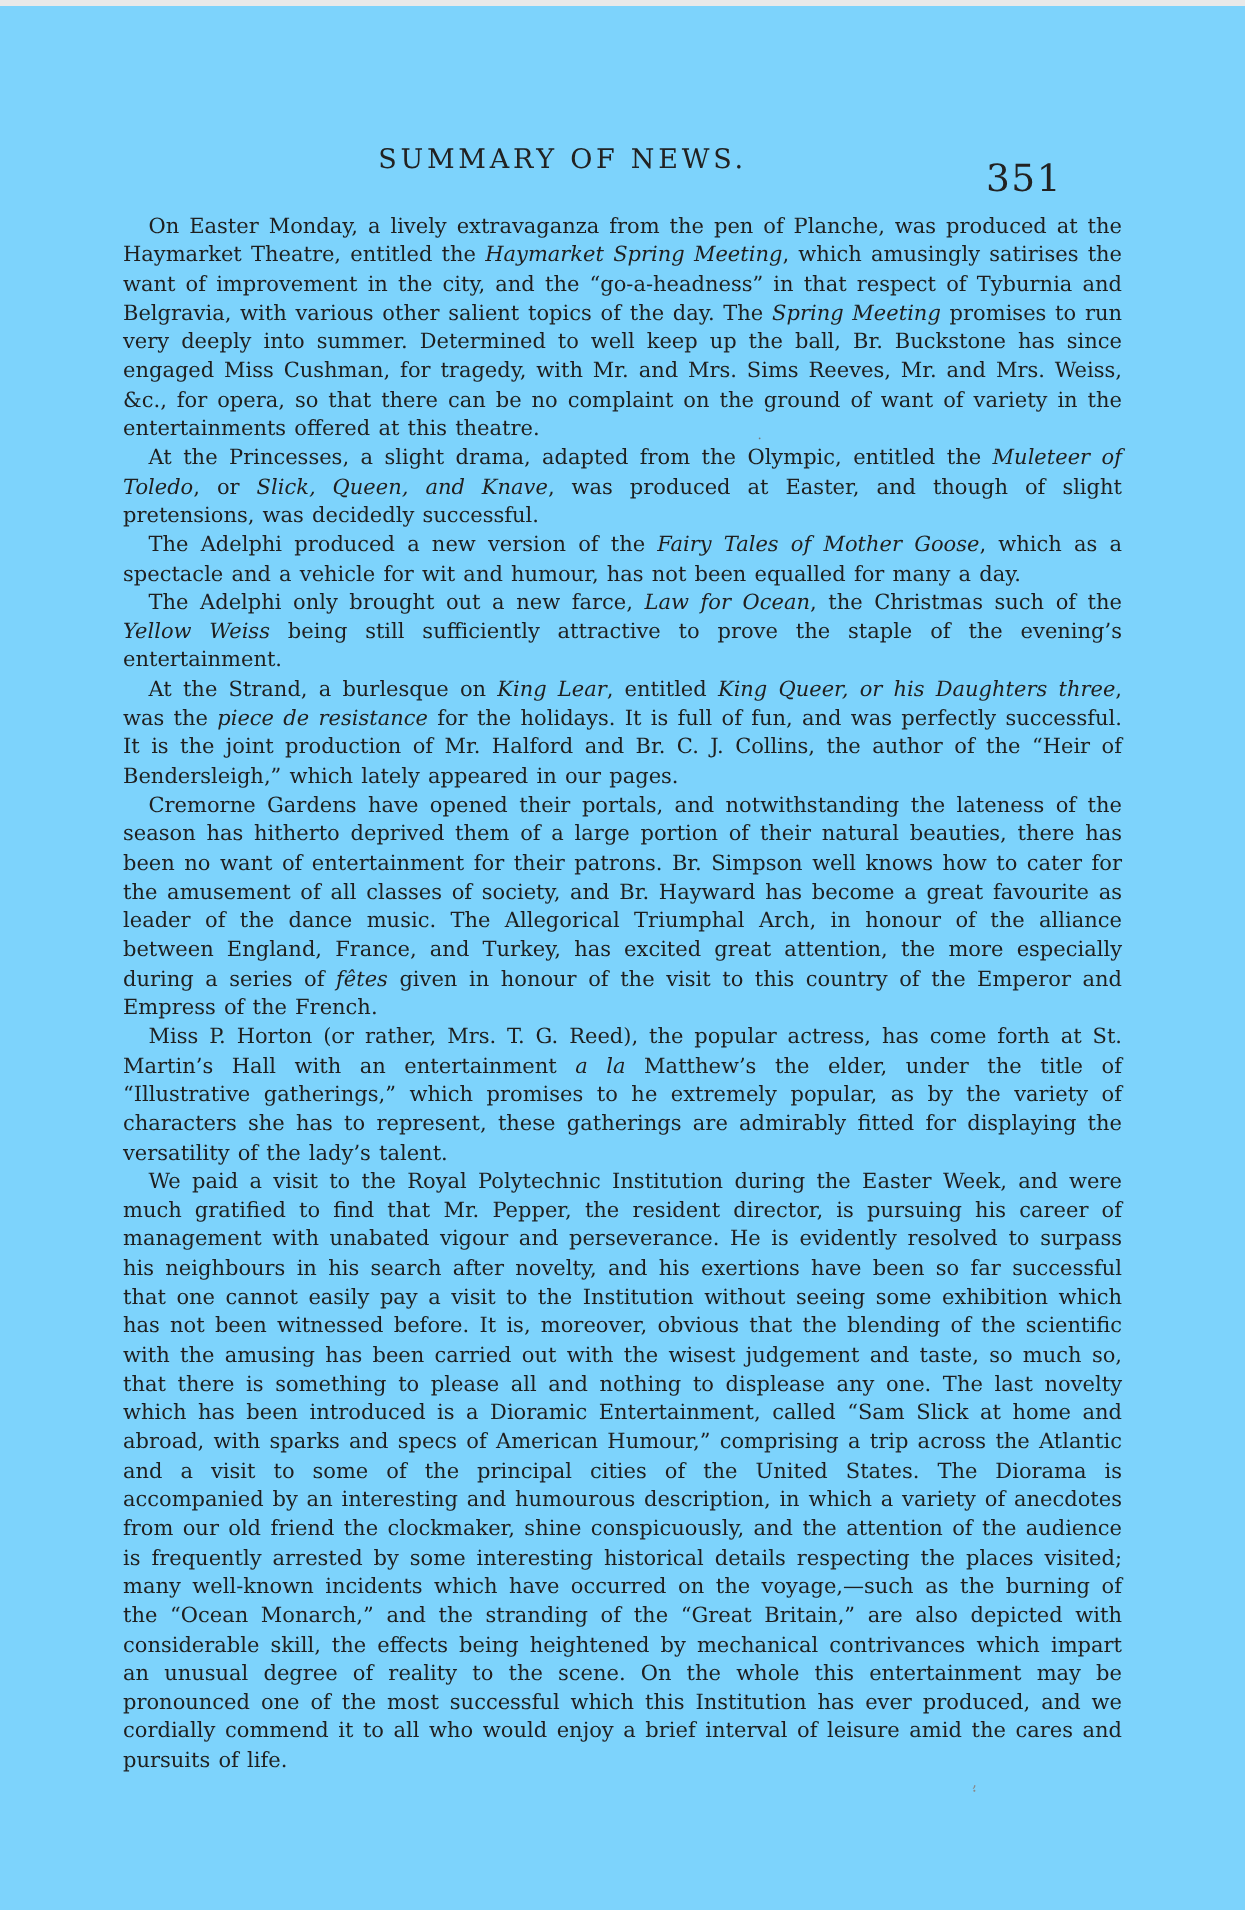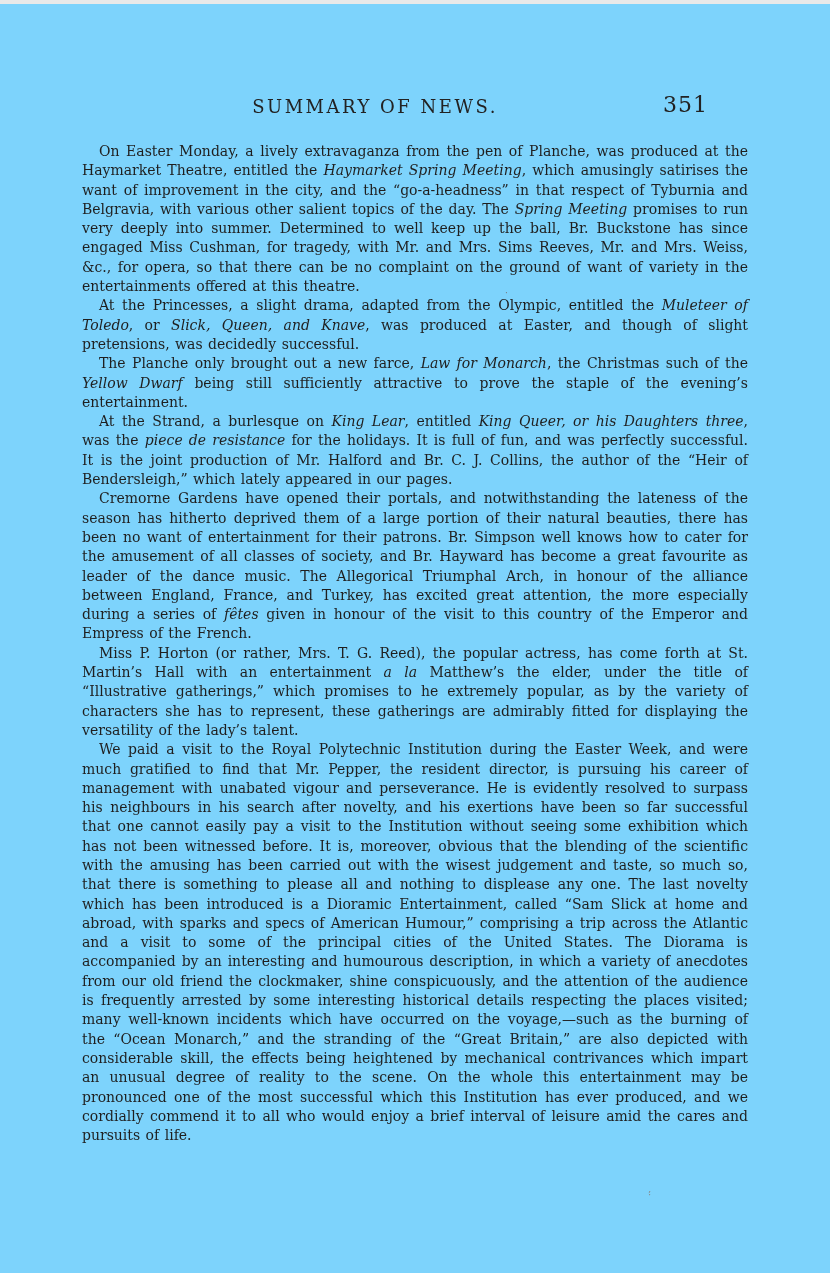--- a/index.html
+++ b/index.html
@@ -33,22 +33,22 @@
     top: 4px;
     text-align: center;
     font-size: 18px;
     letter-spacing: 2.5px;
     font-weight: normal;
     color: #222;
   }
   .page-number {
     position: absolute;
     right: 40px;
-    top: 0;
-    font-size: 22px;
+    top: 12px;
+    font-size: 25px;
     letter-spacing: 1px;
     color: #222;
   }
   .article p {
     font-size: 14px;
     line-height: 19.3px;
     text-align: justify;
     text-indent: 17px;
     word-spacing: 1px;
   }
@@ -78,21 +78,22 @@
 
 <div class="page">
   <div class="content">
     <div class="running-head">
       <div class="head-title">SUMMARY OF NEWS.</div>
       <div class="page-number">351</div>
     </div>
     <div class="article">
         <p><span>On Easter Monday, a lively extravaganza from the pen of Planche, was produced at the Haymarket Theatre, entitled the </span><em>Haymarket Spring Meeting</em><span>, which amusingly satirises the want of improvement in the city, and the “go-a-headness” in that respect of Tyburnia and Belgravia, with various other salient topics of the day.  The </span><em>Spring Meeting</em><span> promises to run very deeply into summer.  Determined to well keep up the ball, Br. Buckstone has since engaged Miss Cushman, for tragedy, with Mr. and Mrs. Sims Reeves, Mr. and Mrs. Weiss, &amp;c., for opera, so that there can be no complaint on the ground of want of variety in the entertainments offered at this theatre.</span></p>
         <p><span>At the Princesses, a slight drama, adapted from the Olympic, entitled the </span><em>Muleteer of Toledo</em><span>, or </span><em>Slick, Queen, and Knave</em><span>, was produced at Easter, and though of slight pretensions, was decidedly successful.</span></p>
-        <p><span>The Planche only brought out a new farce, </span><em>Law for Monarch</em><span>, the Christmas such of the </span><em>Yellow Dwarf</em><span> being still sufficiently attractive to prove the staple of the evening’s entertainment.</span></p>
+        <p><span>The Adelphi produced a new version of the </span><em>Fairy Tales of Mother Goose</em><span>, which as a spectacle and a vehicle for wit and humour, has not been equalled for many a day.</span></p>
+        <p><span>The Adelphi only brought out a new farce, </span><em>Law for Ocean</em><span>, the Christmas such of the </span><em>Yellow Weiss</em><span> being still sufficiently attractive to prove the staple of the evening’s entertainment.</span></p>
         <p><span>At the Strand, a burlesque on </span><em>King Lear</em><span>, entitled </span><em>King Queer, or his Daughters three</em><span>, was the </span><em>piece de resistance</em><span> for the holidays.  It is full of fun, and was perfectly successful.  It is the joint production of Mr. Halford and Br. C. J. Collins, the author of the “Heir of Bendersleigh,” which lately appeared in our pages.</span></p>
         <p><span>Cremorne Gardens have opened their portals, and notwithstanding the lateness of the season has hitherto deprived them of a large portion of their natural beauties, there has been no want of entertainment for their patrons.  Br. Simpson well knows how to cater for the amusement of all classes of society, and Br. Hayward has become a great favourite as leader of the dance music.  The Allegorical Triumphal Arch, in honour of the alliance between England, France, and Turkey, has excited great attention, the more especially during a series of </span><em>fêtes</em><span> given in honour of the visit to this country of the Emperor and Empress of the French.</span></p>
         <p><span>Miss P. Horton (or rather, Mrs. T. G. Reed), the popular actress, has come forth at St. Martin’s Hall with an entertainment </span><em>a la</em><span> Matthew’s the elder, under the title of “Illustrative gatherings,” which promises to he extremely popular, as by the variety of characters she has to represent, these gatherings are admirably fitted for displaying the versatility of the lady’s talent.</span></p>
         <p><span>We paid a visit to the Royal Polytechnic Institution during the Easter Week, and were much gratified to find that Mr. Pepper, the resident director, is pursuing his career of management with unabated vigour and perseverance.  He is evidently resolved to surpass his neighbours in his search after novelty, and his exertions have been so far successful that one cannot easily pay a visit to the Institution without seeing some exhibition which has not been witnessed before.  It is, moreover, obvious that the blending of the scientific with the amusing has been carried out with the wisest judgement and taste, so much so, that there is something to please all and nothing to displease any one.   The last novelty which has been introduced is a Dioramic Entertainment, called “Sam Slick at home and abroad, with sparks and specs of American Humour,” comprising a trip across the Atlantic and a visit to some of the principal cities of the United States.  The Diorama is accompanied by an interesting and humourous description, in which a variety of anecdotes from our old friend the clockmaker, shine conspicuously, and the attention of the audience is frequently arrested by some interesting historical details respecting the places visited; many well-known incidents which have occurred on the voyage,—such as the burning of the “Ocean Monarch,” and the stranding of the “Great Britain,” are also depicted with considerable skill, the effects being heightened by mechanical contrivances which impart an unusual degree of reality to the scene.   On the whole this entertainment may be pronounced one of the most successful which this Institution has ever produced, and we cordially commend it to all who would enjoy a brief interval of leisure amid the cares and pursuits of life.</span></p>
       </div>
   </div>
   <div class="speck-1"></div>
   <div class="speck-2"></div>
 </div>
 

